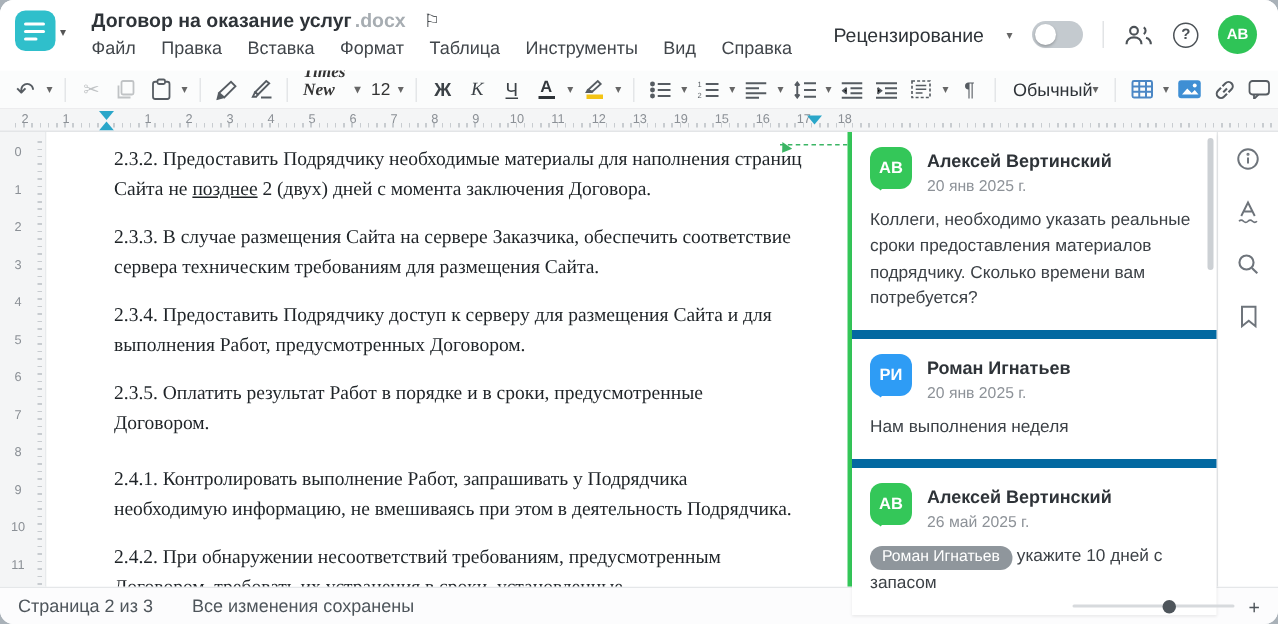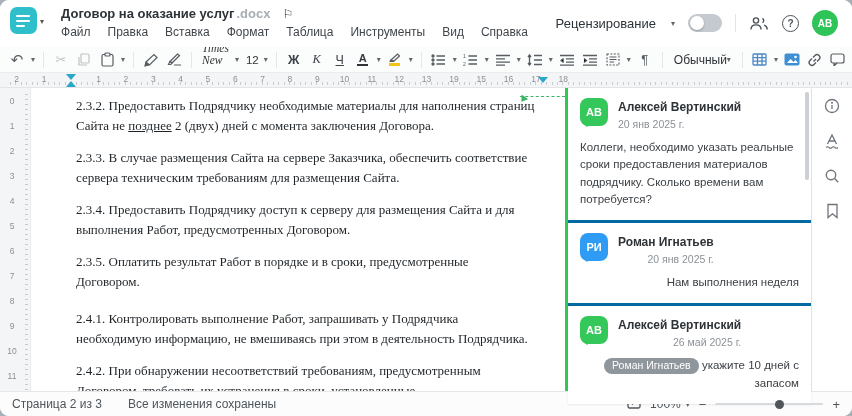--- a/index.html
+++ b/index.html
@@ -24,21 +24,21 @@
   .toggle .knob{position:absolute;left:2px;top:2px;width:14px;height:14px;border-radius:50%;background:#fff;box-shadow:0 1px 2px rgba(0,0,0,.25);}
   .vdiv{width:1px;height:18px;background:#e2e4e6;}
   .help{width:17px;height:17px;border-radius:50%;border:1.4px solid #4c5257;color:#4c5257;font-size:10px;font-weight:bold;display:flex;align-items:center;justify-content:center;box-sizing:border-box;}
   .avatar{width:26px;height:26px;border-radius:50%;background:#2fc457;color:#fff;font-size:10px;font-weight:bold;display:flex;align-items:center;justify-content:center;}
   
   .toolbar{height:25px;display:flex;align-items:center;padding:0 8px;gap:5px;background:#fbfcfc;border-bottom:1px solid #ececee;}
   .tbtn{height:20px;min-width:18px;display:flex;align-items:center;justify-content:center;color:#565c62;font-size:13px;position:relative;}
   .tbtn svg{display:block}
   .disabled{opacity:.35}
   .tdiv{width:1px;height:16px;background:#e4e6e8;margin:0 3px;flex:none;}
-  .font-select{display:flex;align-items:center;gap:6px;width:95px;font-family:"Liberation Serif",serif;font-style:italic;font-size:11.5px;color:#333;justify-content:space-between;padding:0 2px;}
+  .font-select{display:flex;align-items:center;gap:6px;width:95px;font-family:"Liberation Serif",serif;font-style:italic;font-size:11.5px;color:#333;justify-content:space-between;padding:0 2px;font-weight:bold;}
   .size-select{display:flex;align-items:center;gap:5px;font-size:11.5px;color:#333;}
   .letter{font-size:12.5px;color:#3c4247;}
   .b{font-weight:bold}.i{font-style:italic;font-family:"Liberation Serif",serif}.u{text-decoration:underline}
   .acolor{display:flex;flex-direction:column;align-items:center;line-height:10px;font-weight:bold;font-size:11px;color:#33383d;}
   .acolor i{display:block;width:11px;height:2.5px;background:#2e3338;margin-top:1px;}
   .hl{display:flex;flex-direction:column;align-items:center;}
   .hl i{display:block;width:11px;height:2.5px;background:#f4c415;margin-top:1px;}
   .style-select{display:flex;align-items:center;justify-content:space-between;width:98px;font-size:12px;color:#2e3338;padding:0 3px;}
   
   .hruler{height:14px;background:#f4f5f6;border-bottom:1px solid #e3e5e7;position:relative;overflow:hidden;}
@@ -60,21 +60,21 @@
     font-family:"Liberation Serif",serif;font-size:13px;color:#1f2428;}
   .page p{margin:0 4px 13px;line-height:1.5;}
   .gap-before{margin-top:27px;}
   .ins{text-decoration:underline;}
   .connector{position:absolute;top:8px;left:489px;right:0;border-top:1.6px dashed #3bb564;}
   .connector::before{content:'';position:absolute;left:-2px;top:-1px;border:4px solid transparent;border-top:6px solid #3bb564;transform:rotate(35deg);}
   
   .panel{width:246px;flex:none;background:#eff1f3;border-left:3px solid #34c759;position:relative;box-sizing:border-box;}
   .thread{background:#fff;box-shadow:0 1px 2px rgba(0,0,0,.08);}
   .comment{padding:10px 12px 12px;}
-  .comment + .comment{border-top:3px solid #0369a1;text-align:right;}
+  .comment + .comment{border-top:6px solid #0369a1;}
   .c-head{display:flex;align-items:flex-start;gap:10px;}
   .bubble{width:28px;height:28px;border-radius:8px;color:#fff;font-size:11px;font-weight:bold;display:flex;align-items:center;justify-content:center;position:relative;flex:none;}
   .bubble::after{content:'';position:absolute;left:3px;bottom:-5px;border:4px solid transparent;}
   .bg-green{background:#34c759}.bg-green::after{border-top-color:#34c759;}
   .bg-blue{background:#2e9cf5}.bg-blue::after{border-top-color:#2e9cf5;}
   .c-name{font-size:12px;font-weight:bold;color:#2e3338;line-height:14px;margin-top:2px;}
   .c-date{font-size:10.5px;color:#8d9298;margin-top:4px;}
   .c-body{margin-top:9px;font-size:11.5px;color:#3c4146;line-height:1.5;}
   .mention{display:inline-block;background:#8f969c;color:#fff;border-radius:9px;padding:1px 8px 2px;font-size:10.5px;line-height:13px;}
   .panel-scroll{position:absolute;right:2px;top:4px;width:4px;height:88px;border-radius:2px;background:#ccd0d4;}

